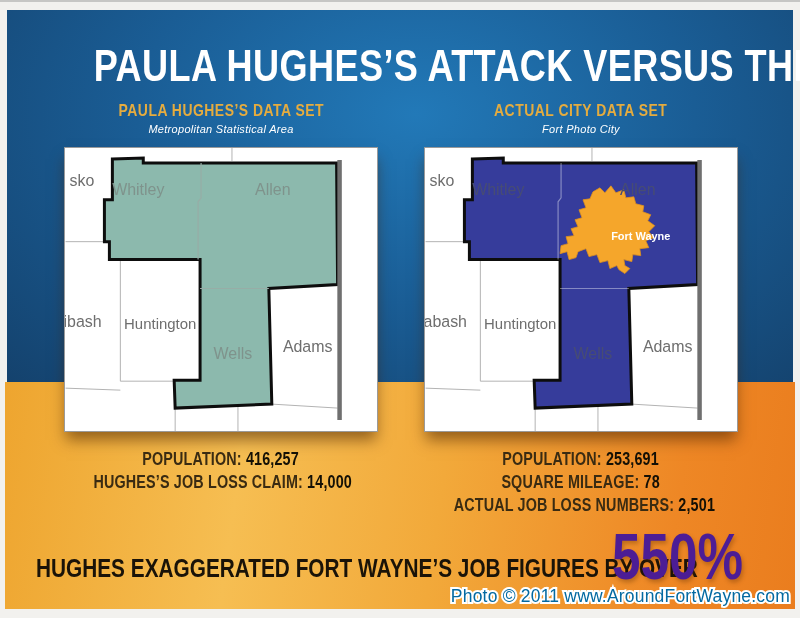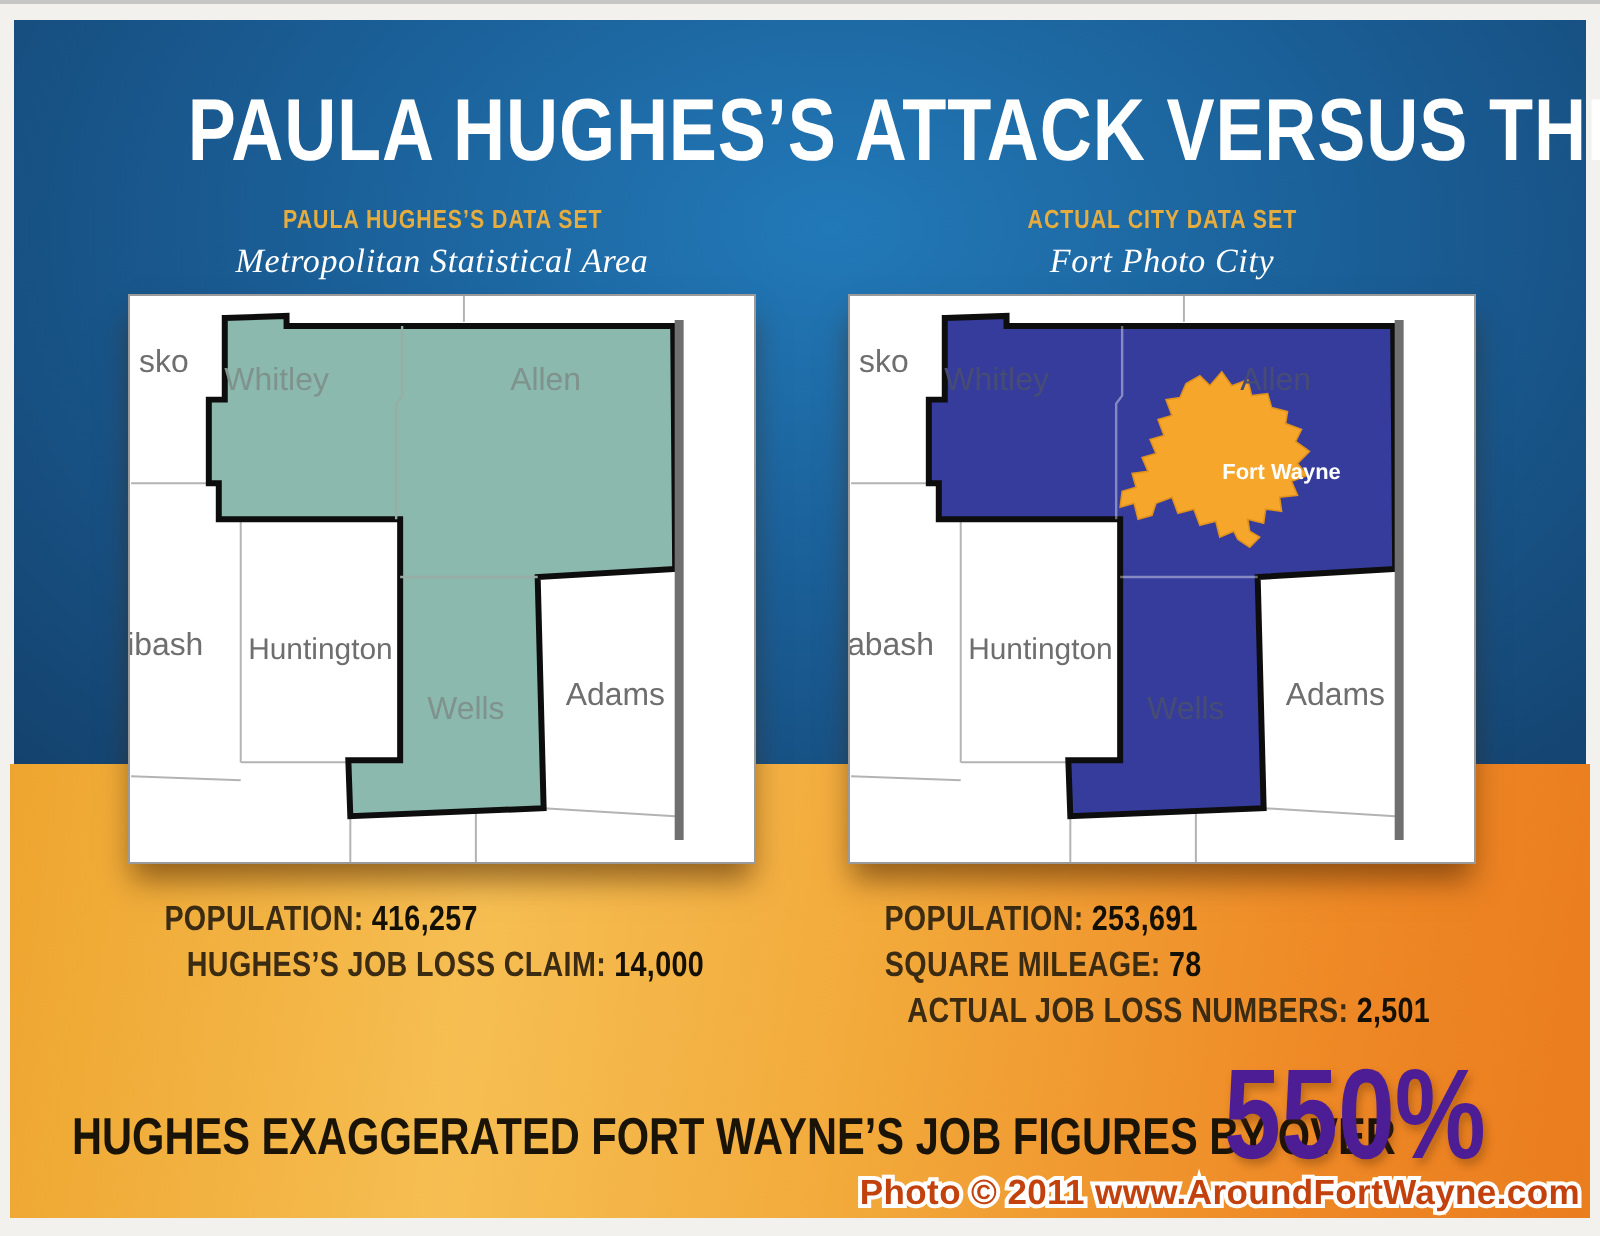--- a/index.html
+++ b/index.html
@@ -12,23 +12,23 @@
   .orange-band{position:absolute;left:5px;top:380px;width:790px;height:227px;
       background:linear-gradient(98deg,#eea52f 0%,#f6be52 30%,#f2a93a 55%,#ee8725 84%,#ea7d1e 100%);}
   
   .cond{display:inline-block;transform:scaleX(.82);transform-origin:center;white-space:nowrap;}
   .cond-l{display:inline-block;transform:scaleX(.8);transform-origin:left center;white-space:nowrap;}
   
   .title{position:absolute;left:0;top:42px;width:800px;text-align:center;margin:0;
       color:#ffffff;font-size:44px;font-weight:bold;letter-spacing:.5px;line-height:1;}
   
   .col-head{position:absolute;width:312px;text-align:center;}
-  .col-head .gold{color:#e5ac3f;font-size:13px;font-weight:bold;letter-spacing:.6px;}
-  .col-head .sub{display:block;margin-top:2px;color:#ffffff;font-family:Liberation Serif, serif;
-      font-style:italic;font-size:17px;letter-spacing:.3px;}
+  .col-head .gold{color:#e5ac3f;font-size:17px;font-weight:bold;letter-spacing:.6px;}
+  .col-head .sub{display:block;margin-top:2px;color:#ffffff;font-family:Liberation Sans, sans-serif;
+      font-style:italic;font-size:11px;letter-spacing:.3px;}
   .col-head.left{left:65px;top:99px;}
   .col-head.right{left:425px;top:99px;}
   
   .map-panel{position:absolute;top:145px;width:312px;height:283px;background:#ffffff;
       border:1px solid #9a9a9a;box-sizing:content-box;
       box-shadow:0 10px 14px -2px rgba(70,32,0,.55);}
   .map-panel.left{left:64px;}
   .map-panel.right{left:424px;}
   .map-panel svg{display:block;}
   .county-line{stroke:#b3b3b3;stroke-width:1;fill:none;}
@@ -37,32 +37,32 @@
   .region-r{fill:#363c9b;stroke:#0d0d0d;stroke-width:3;stroke-linejoin:miter;}
   .inner-l{stroke:#97ada6;stroke-width:1.2;fill:none;}
   .inner-r{stroke:rgba(255,255,255,.4);stroke-width:1.2;fill:none;}
   .maplbl{font-family:"Liberation Sans",sans-serif;font-size:16px;fill:#6e6e6e;}
   .maplbl.small{font-size:15px;}
   .on-green{fill:#7f938c;}
   .on-blue{fill:#474c74;}
   .fw-blob{fill:#f5a62b;stroke:#e0921c;stroke-width:.8;}
   .fw-lbl{font-size:11px;font-weight:bold;fill:#ffffff;}
   
-  .stats{position:absolute;top:446px;width:312px;text-align:left;}
+  .stats{position:absolute;top:446px;width:312px;text-align:center;}
   .stats.left{left:65px;}
   .stats.right{left:425px;}
   .stat-line{line-height:23px;font-size:17.5px;font-weight:bold;color:#3a2b12;letter-spacing:.2px;}
   .stat-line .val{color:#141005;font-weight:800;margin-left:5px;}
   
   .headline{position:absolute;left:36px;top:551px;font-size:26px;font-weight:800;
       color:#1a1308;line-height:30px;}
   .percent{position:absolute;left:612px;top:524px;font-size:64px;font-weight:800;color:#4c1d95;
       line-height:62px;text-shadow:2px 3px 5px rgba(95,45,0,.35);}
-  .watermark{position:absolute;right:10px;top:584px;font-size:17.5px;font-weight:bold;
-      color:#c2410c;-webkit-text-stroke:4px #ffffff;paint-order:stroke fill;letter-spacing:.2px;text-align:center;}
+  .watermark{position:absolute;right:10px;top:584px;font-size:17.5px;font-weight:normal;
+      color:#0369a1;-webkit-text-stroke:4px #ffffff;paint-order:stroke fill;letter-spacing:.2px;text-align:center;}
 </style>
 </head>
 <body>
 
 <div class="page">
 
   <div class="blue-panel"></div>
   <div class="orange-band"></div>
 
   <h1 class="title"><span class="cond">PAULA HUGHES’S ATTACK VERSUS THE FACTS</span></h1>

